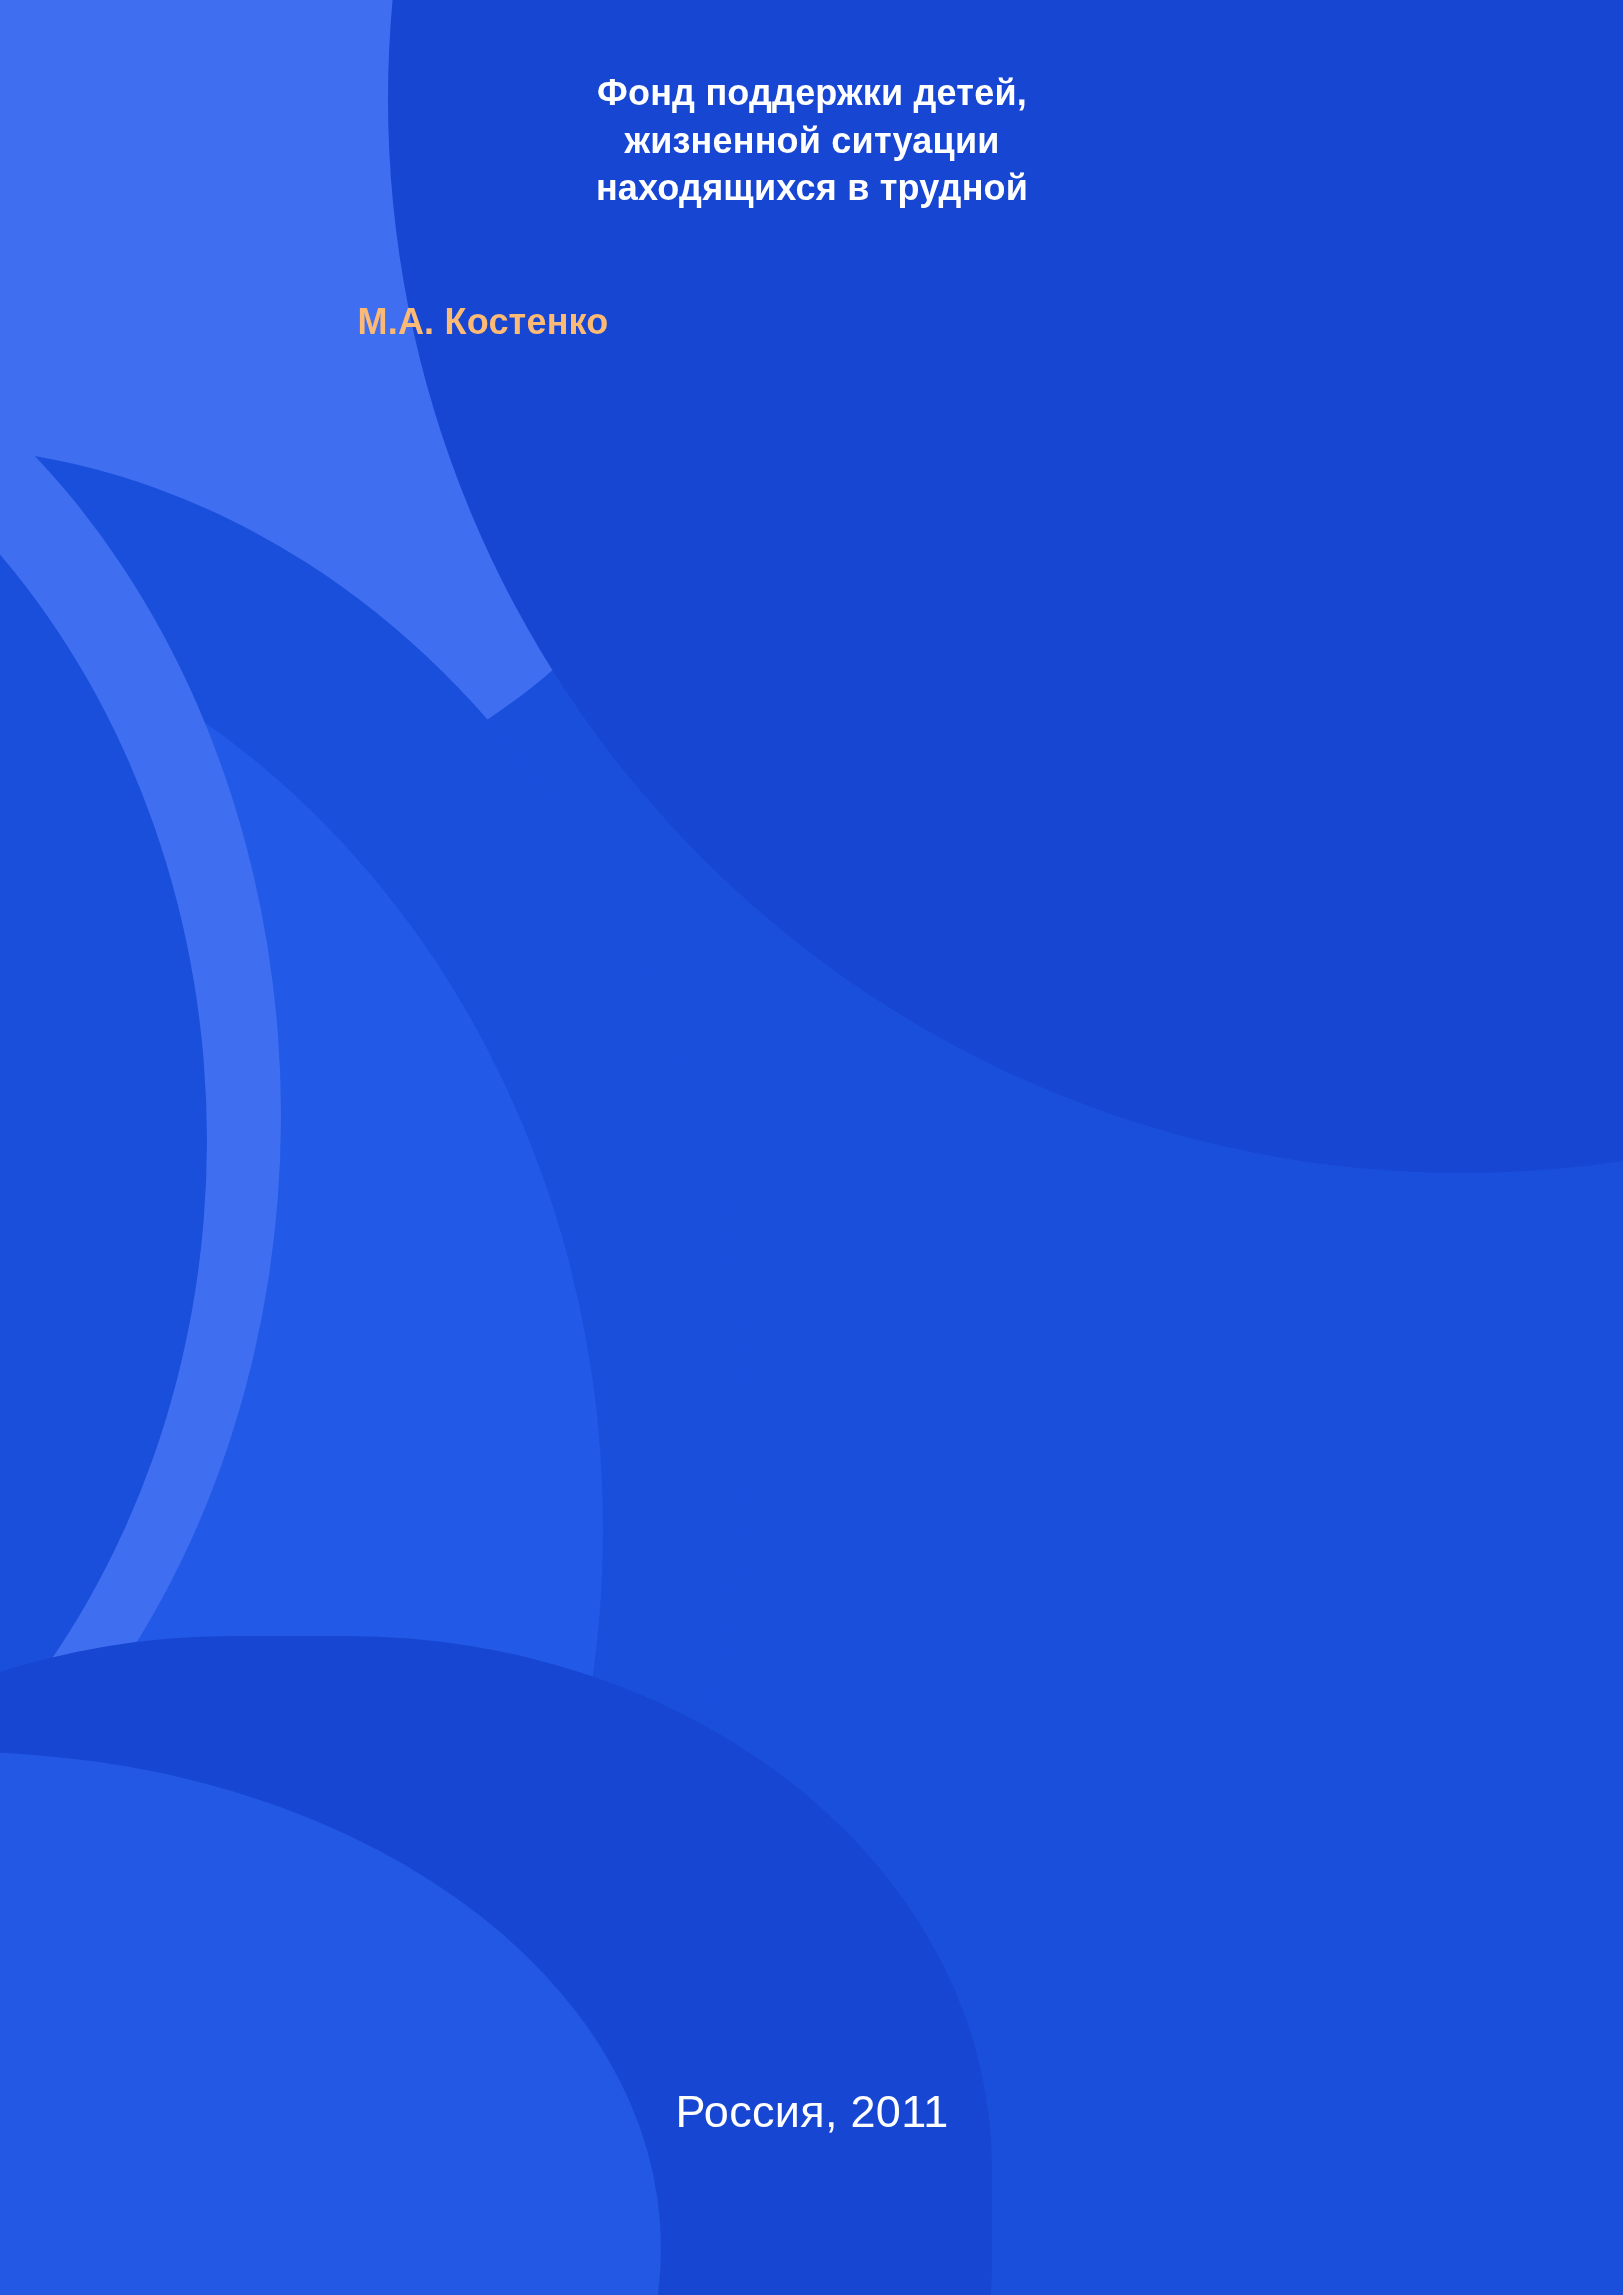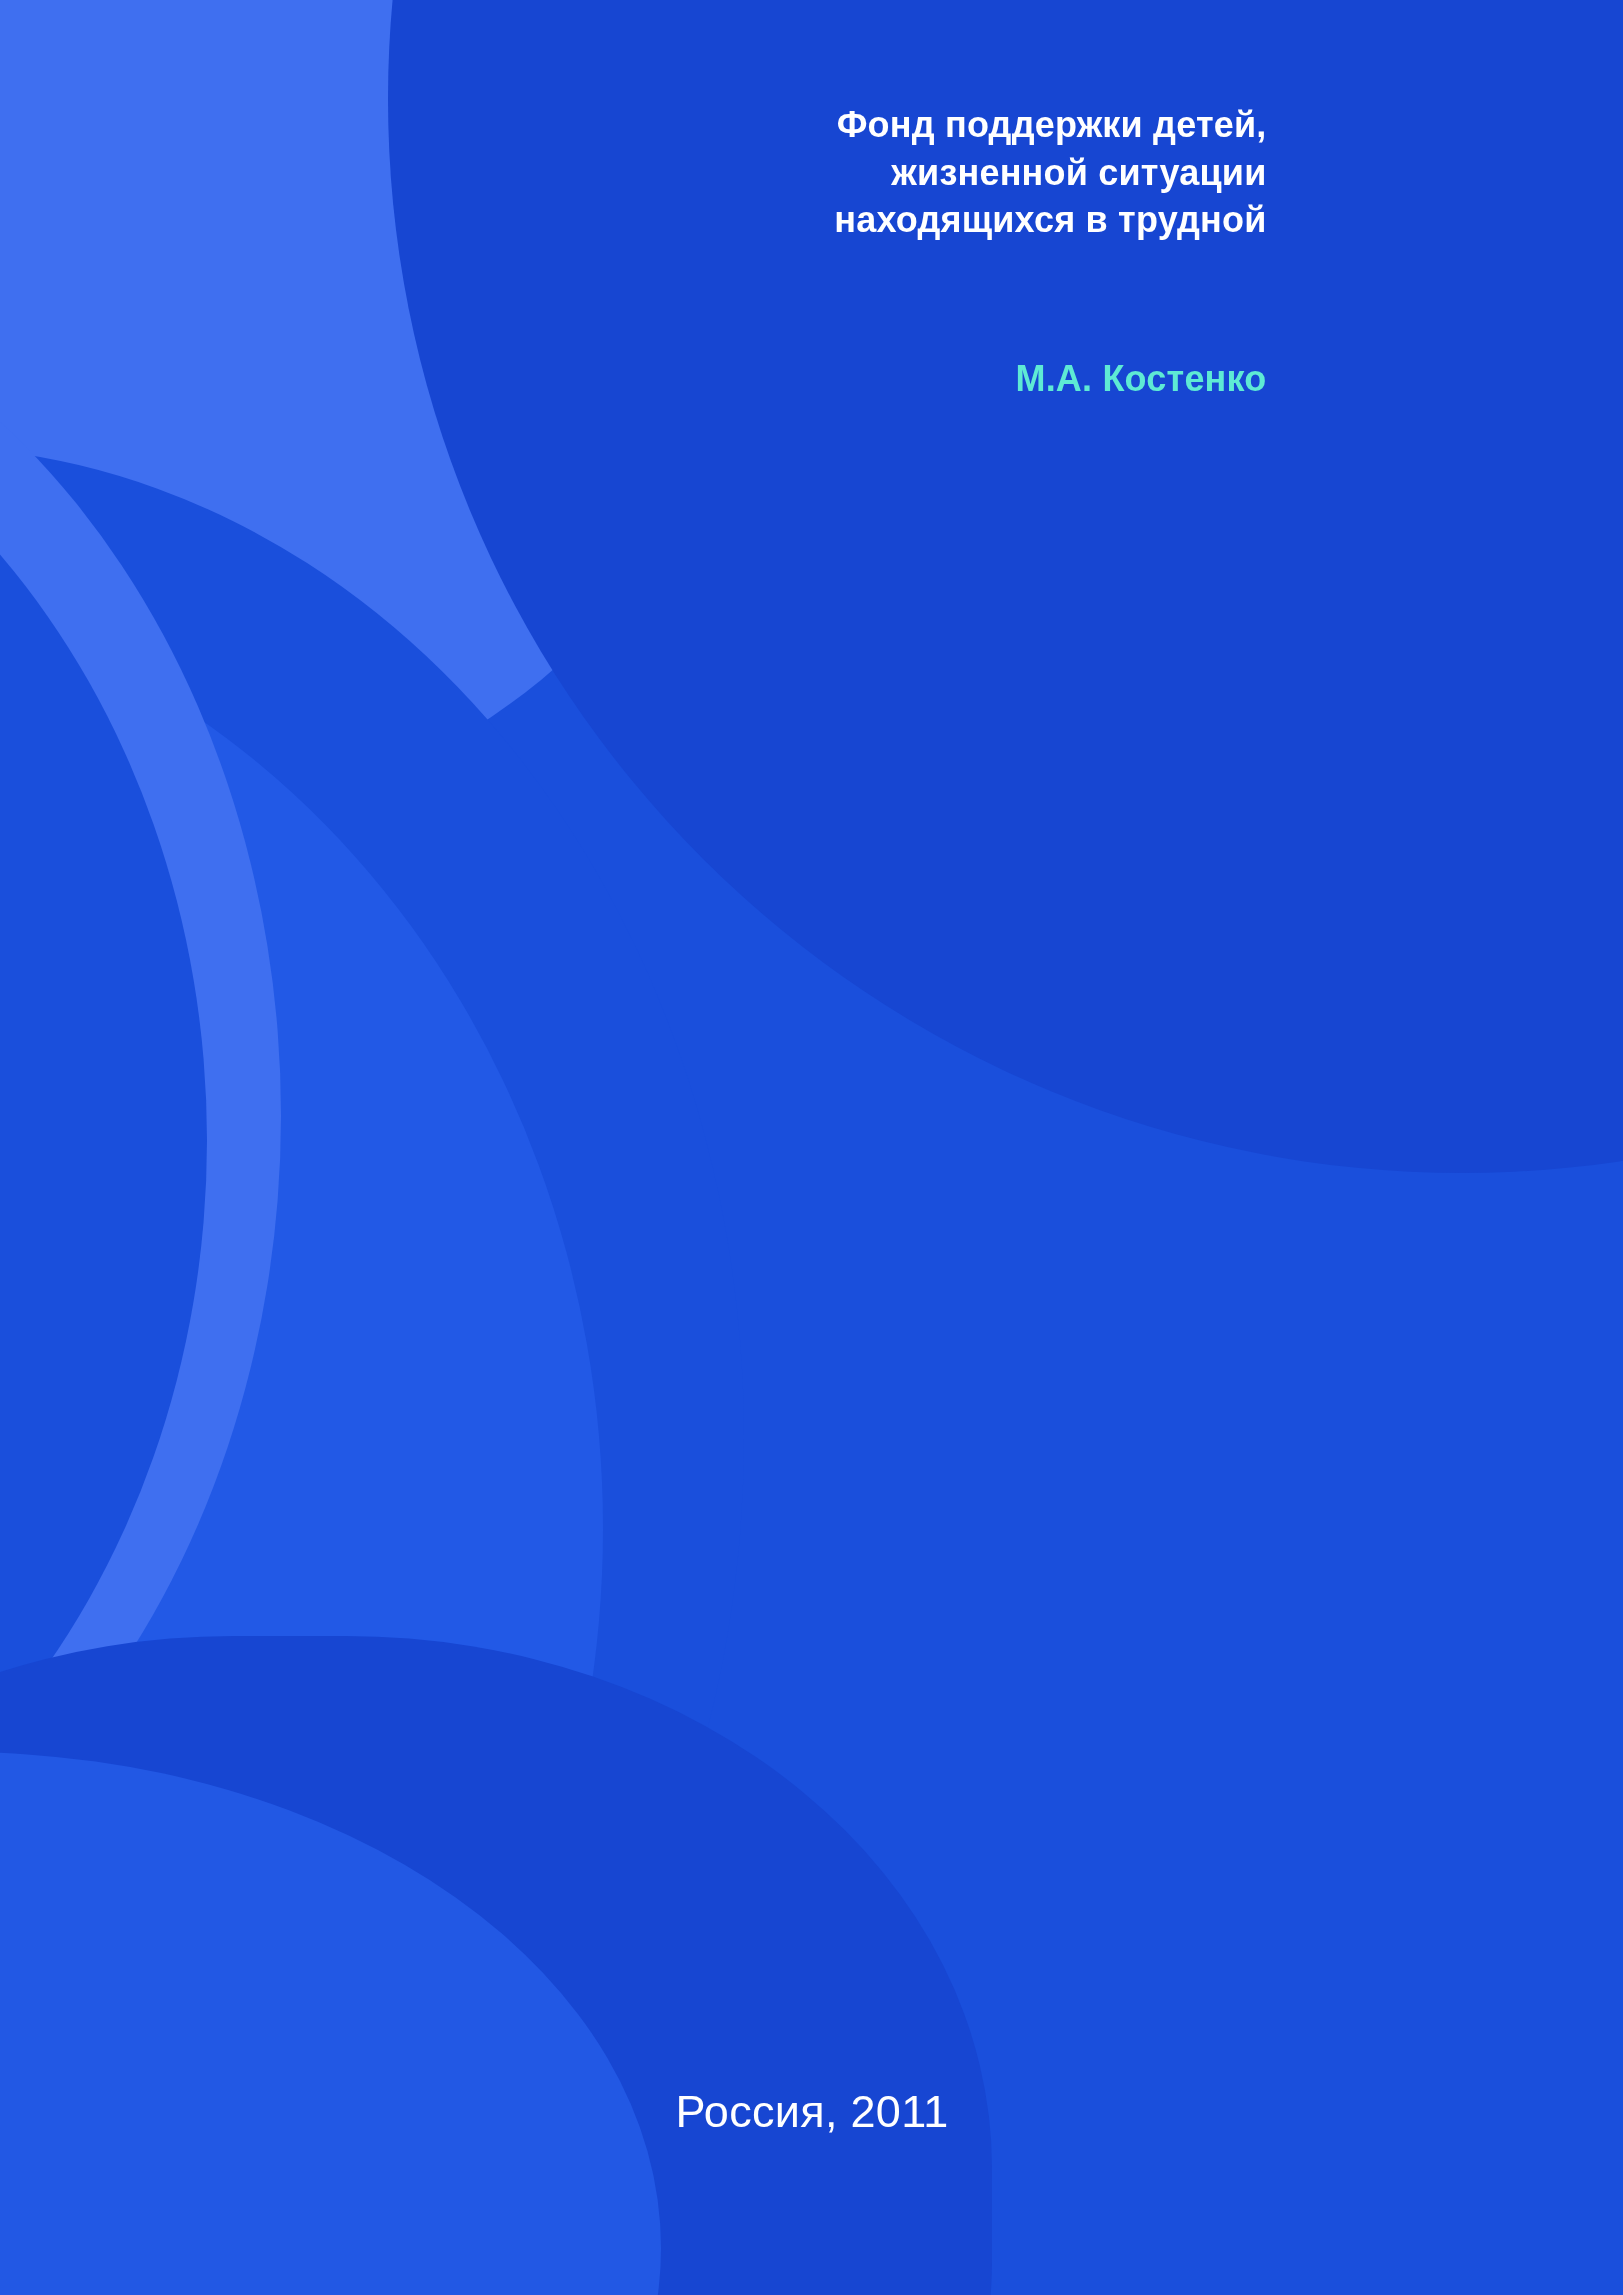--- a/index.html
+++ b/index.html
@@ -110,37 +110,37 @@
   
   .content {
     position: absolute;
     inset: 0;
     display: flex;
     flex-direction: column;
     align-items: center;
     z-index: 5;
   }
   .org-block {
-    margin-top: 101px;
+    margin-top: 69px;
     width: 909px;
-    text-align: right;
+    text-align: center;
     color: #ffffff;
     font-size: 36px;
     line-height: 1.32;
     font-weight: bold;
     letter-spacing: 0.2px;
   }
   .org-line {
     display: block;
   }
   .author {
-    margin-top: 114px;
+    margin-top: 89px;
     width: 909px;
-    text-align: right;
-    color: #5eead4;
+    text-align: left;
+    color: #fdba74;
     font-size: 36px;
     font-weight: bold;
     letter-spacing: 0.2px;
   }
   .title {
     margin-top: 355px;
     width: 1289px;
     text-align: center;
     color: #ffffff;
     font-size: 68px;

